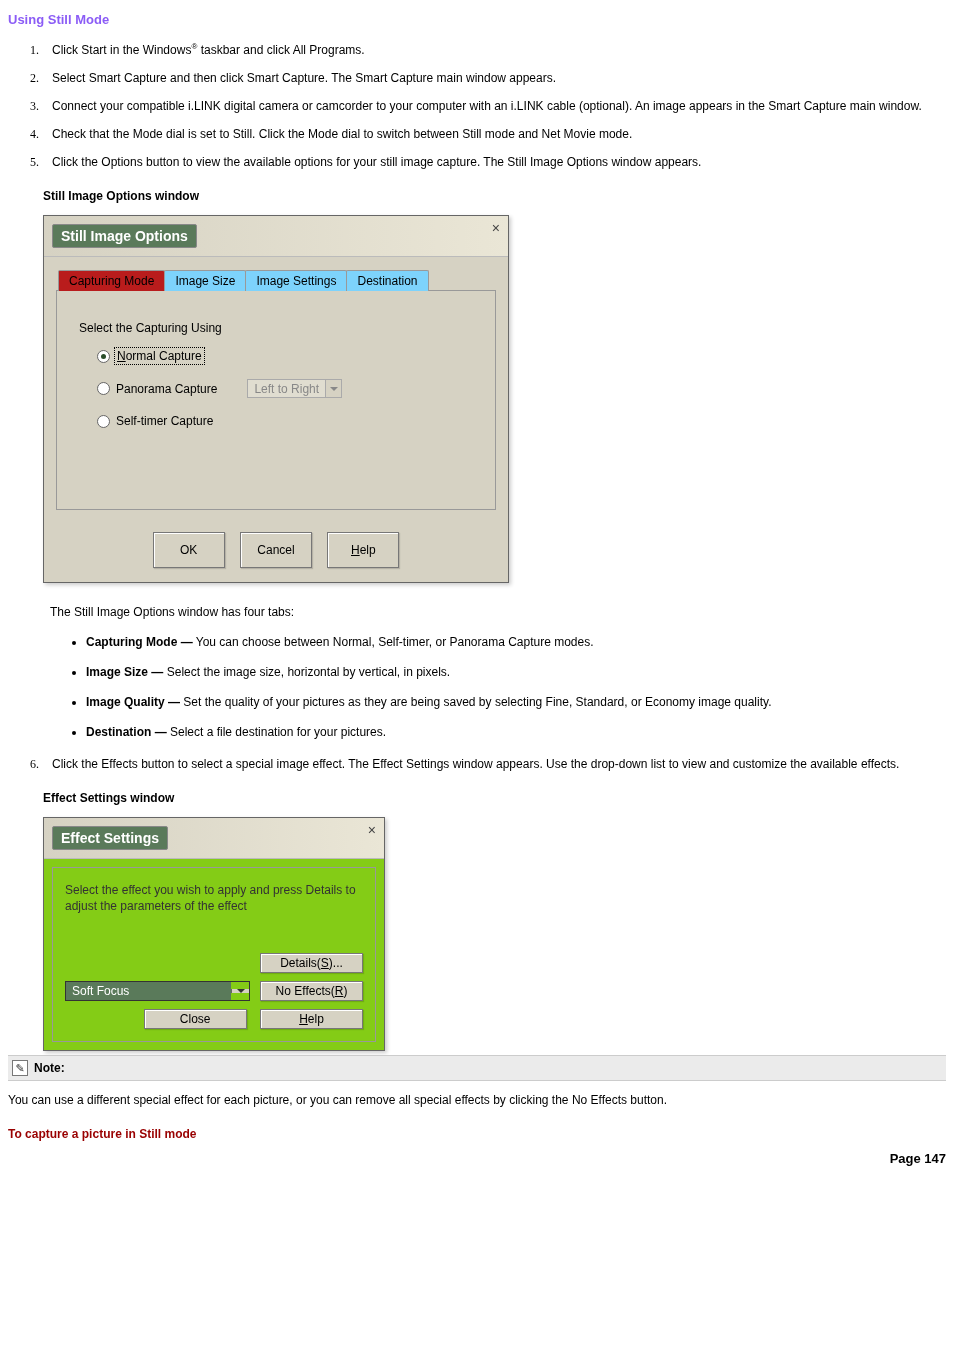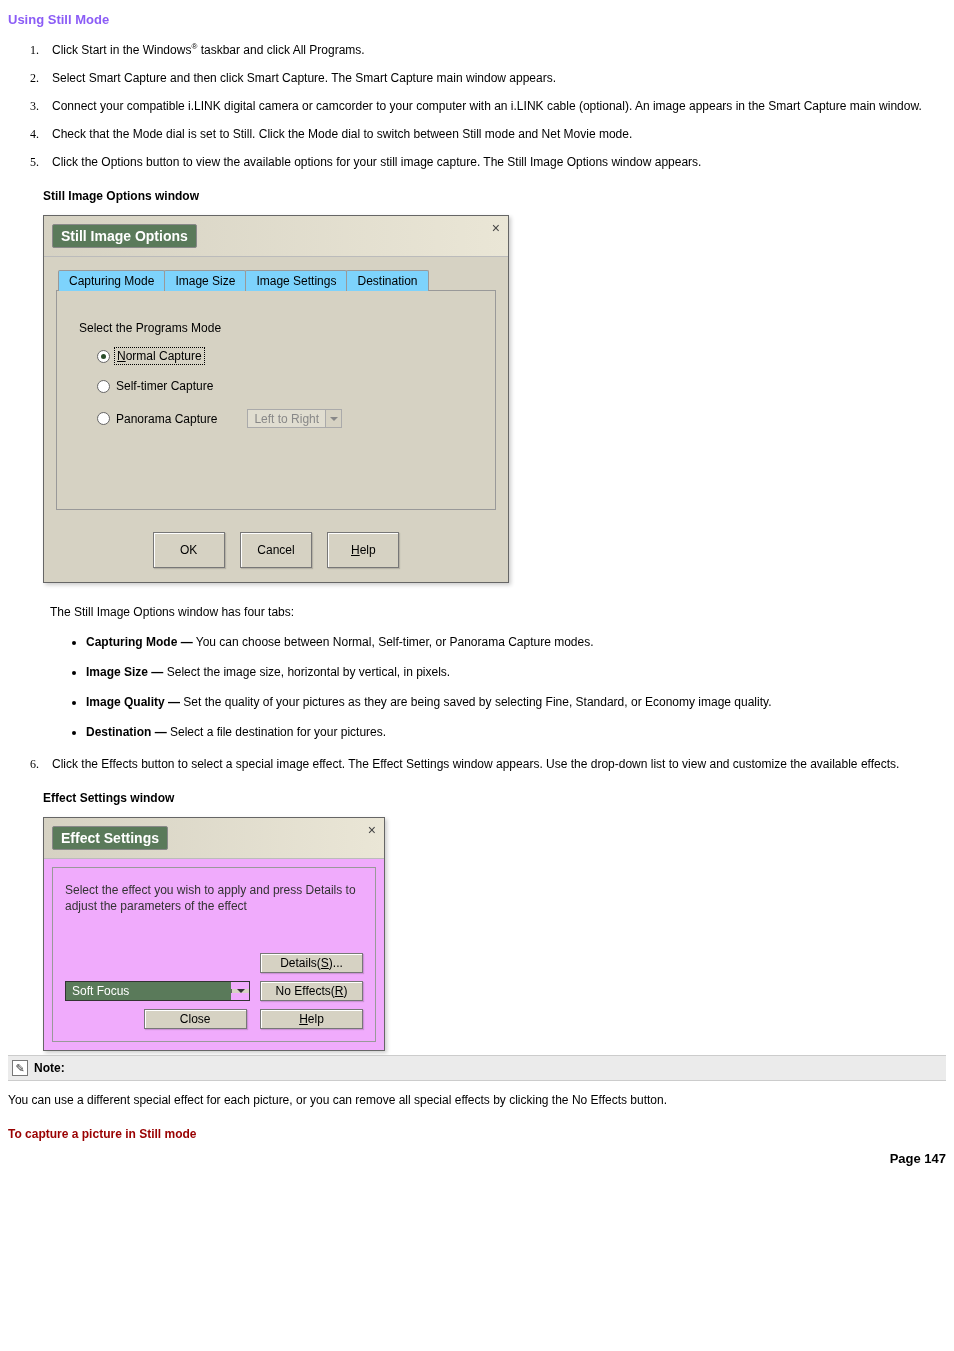--- a/index.html
+++ b/index.html
@@ -48,21 +48,21 @@
   .dialog1 {
     width: 466px;
     margin-left: 35px;
     background: #d6d2c3;
     border: 1px solid #666;
     box-shadow: 2px 2px 4px rgba(0,0,0,.2);
   }
   .dialog2 {
     width: 342px;
     margin-left: 35px;
-    background: #f0abfc;
+    background: #84cc16;
     border: 1px solid #666;
     box-shadow: 2px 2px 4px rgba(0,0,0,.2);
   }
   .titlebar {
     position: relative;
     padding: 8px 8px;
     border-bottom: 1px solid #bbb;
     background: linear-gradient(to right, #d6d2c3, #eae6d6);
   }
   .titlebar-tab {
@@ -94,21 +94,21 @@
     padding: 3px 10px;
     border: 1px solid #999;
     border-bottom: none;
     background: #7dd3fc;
     margin-right: -1px;
     border-radius: 2px 2px 0 0;
     position: relative;
     top: 1px;
   }
   .tab.active {
-    background: #7dd3fc;
+    background: #b91c1c;
     z-index: 2;
   }
   .tab-body {
     border: 1px solid #999;
     margin: 0 12px 12px 12px;
     padding: 30px 22px 40px 22px;
     min-height: 220px;
   }
   .tab-body-2 {
     border: 1px solid #999;
@@ -301,41 +301,41 @@
 
 <div class="dialog1">
   <div class="titlebar">
     <span class="titlebar-tab">Still Image Options</span>
     <span class="close-x">×</span>
   </div>
   <div class="tabs">
     <span class="tab active">Capturing Mode</span><span class="tab">Image Size</span><span class="tab">Image Settings</span><span class="tab">Destination</span>
   </div>
   <div class="tab-body">
-    <div class="mode-label">Select the Programs Mode</div>
+    <div class="mode-label">Select the Capturing Using</div>
     <div class="radio-row">
       <span class="radio-outer">
           <span class="radio-dot"></span>
         </span>
       <span class="dashed-focus underline-first">Normal Capture</span>
-    </div>
-    <div class="radio-row">
-      <span class="radio-outer"></span>
-      <span>Self-timer Capture</span>
     </div>
     <div class="radio-row">
       <span class="radio-outer"></span>
       <span>Panorama Capture</span>
       <span class="dropdown-dis">
         <span class="dd-text">Left to Right</span>
         <span class="dd-btn">
             <span class="dd-arrow"></span>
           </span>
       </span>
     </div>
+    <div class="radio-row">
+      <span class="radio-outer"></span>
+      <span>Self-timer Capture</span>
+    </div>
   </div>
   <div class="btn-row">
     <span class="btn">OK</span>
     <span class="btn">Cancel</span>
     <span class="btn"><span class="u">H</span><span>elp</span></span>
   </div>
 </div>
 
 <div class="para">The Still Image Options window has four tabs:</div>
 

